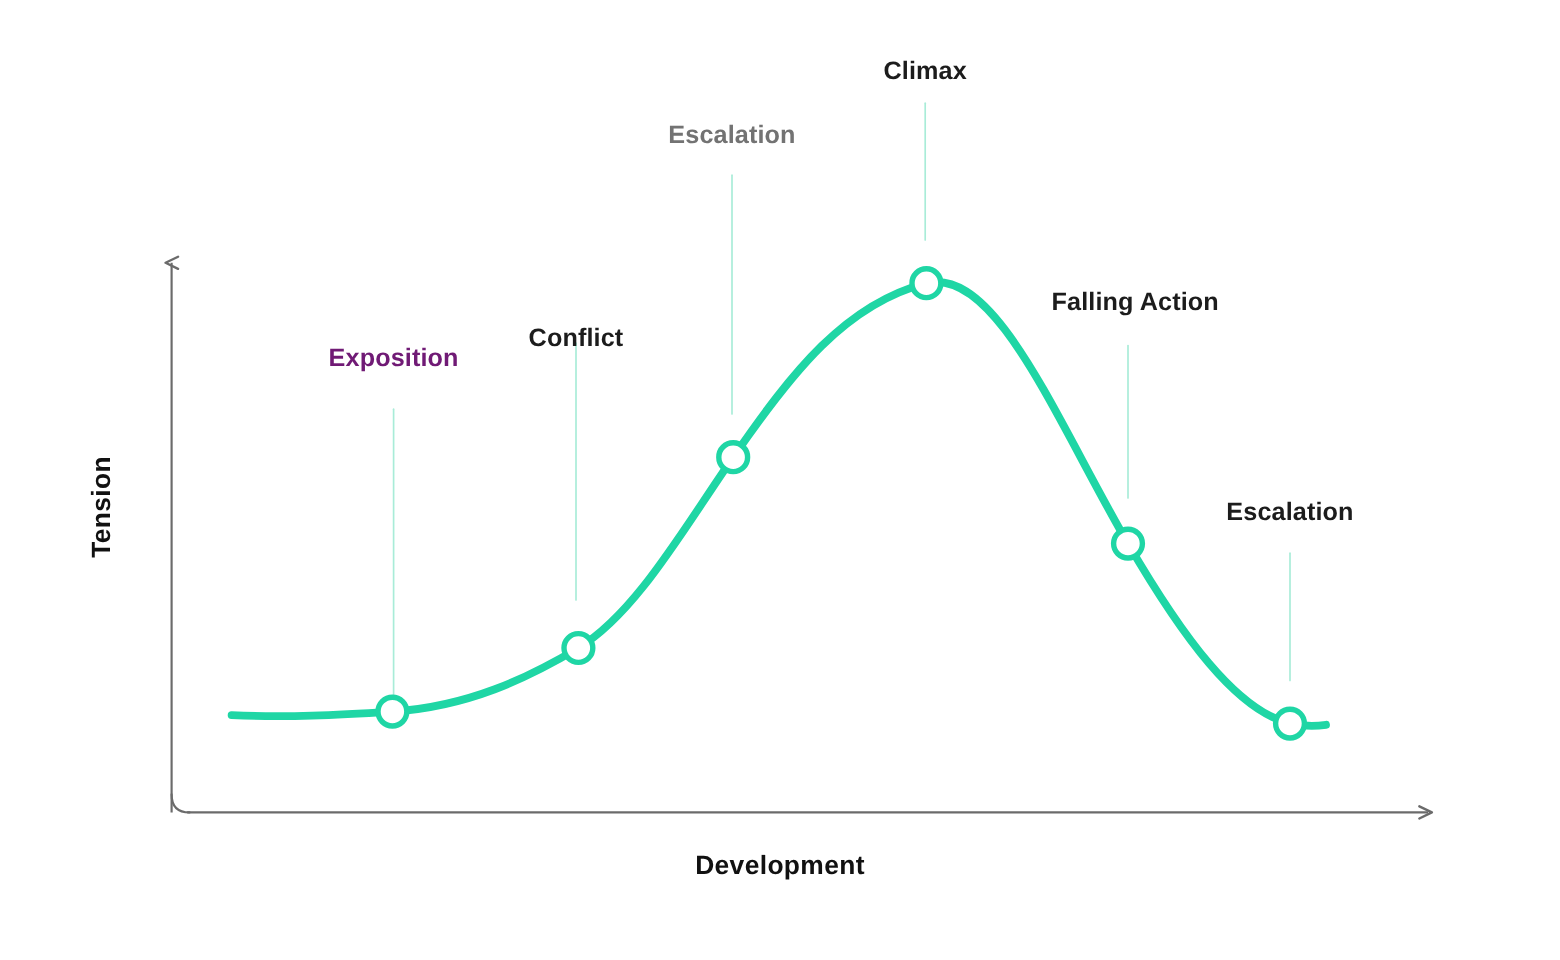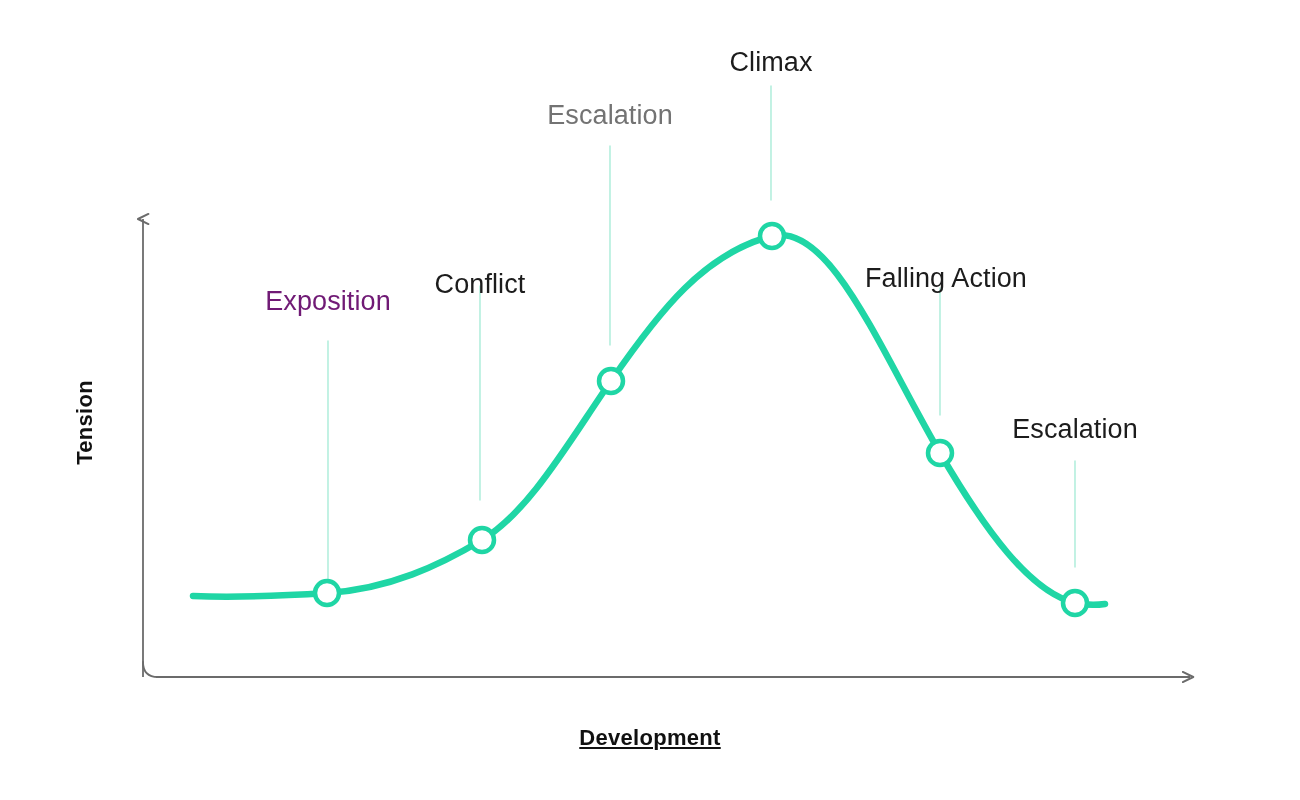--- a/index.html
+++ b/index.html
@@ -23,22 +23,22 @@
     position: absolute;
     left: 0;
     top: 0;
     width: 1300px;
     height: 800px;
     display: block;
   }
   .label {
     position: absolute;
     font-family: "Liberation Sans", sans-serif;
-    font-size: 27px;
-    font-weight: 400;
+    font-size: 21px;
+    font-weight: 700;
     color: #1c1c1c;
     letter-spacing: 0.1px;
     white-space: nowrap;
     line-height: 1;
     transform: translate(-50%, 0);
   }
   .axis-title {
     position: absolute;
     font-family: "Liberation Sans", sans-serif;
     font-weight: 700;
@@ -49,23 +49,22 @@
     line-height: 1;
   }
   #y-axis-title {
     left: 74px;
     top: 380px;
     transform-origin: left top;
     transform: rotate(-90deg) translate(-100%, 0);
   }
   #x-axis-title {
     left: 650px;
-    top: 727px;
+    top: 710px;
     transform: translate(-50%, 0);
-    text-decoration: underline;
   }
 </style>
 </head>
 <body>
 
 <div id="stage">
 
   <svg id="plot" viewBox="0 0 1300 800" xmlns="http://www.w3.org/2000/svg">
     <defs>
       <marker id="arrow-up" markerWidth="8" markerHeight="8" refX="3.2" refY="3.4" orient="auto" markerUnits="strokeWidth">
@@ -101,21 +100,21 @@
         <circle cx="940" cy="453" r="12" fill="#ffffff" stroke="#1FD6A5" stroke-width="4.5"></circle>
         <circle cx="1075" cy="603" r="12" fill="#ffffff" stroke="#1FD6A5" stroke-width="4.5"></circle>
       </g>
   </svg>
 
   <div id="labels">
       <div class="label" style="left: 328px; top: 288px; color: #701a75;">Exposition</div>
       <div class="label" style="left: 480px; top: 231px; color: rgb(28, 28, 28); margin-top: 40px;">Conflict</div>
       <div class="label" style="left: 610px; top: 102px; color: #737373;">Escalation</div>
       <div class="label" style="left: 771px; top: 49px; color: rgb(28, 28, 28);">Climax</div>
-      <div class="label" style="left: 946px; top: 241px; color: rgb(28, 28, 28); margin-top: 24px;">Falling Action</div>
+      <div class="label" style="left: 946px; top: 241px; color: rgb(28, 28, 28);">Falling Action</div>
       <div class="label" style="left: 1075px; top: 416px; color: rgb(28, 28, 28);">Escalation</div>
     </div>
 
   <div class="axis-title" id="y-axis-title">Tension</div>
 
   <div class="axis-title" id="x-axis-title">Development</div>
 
 </div>
 
 </body></html>

